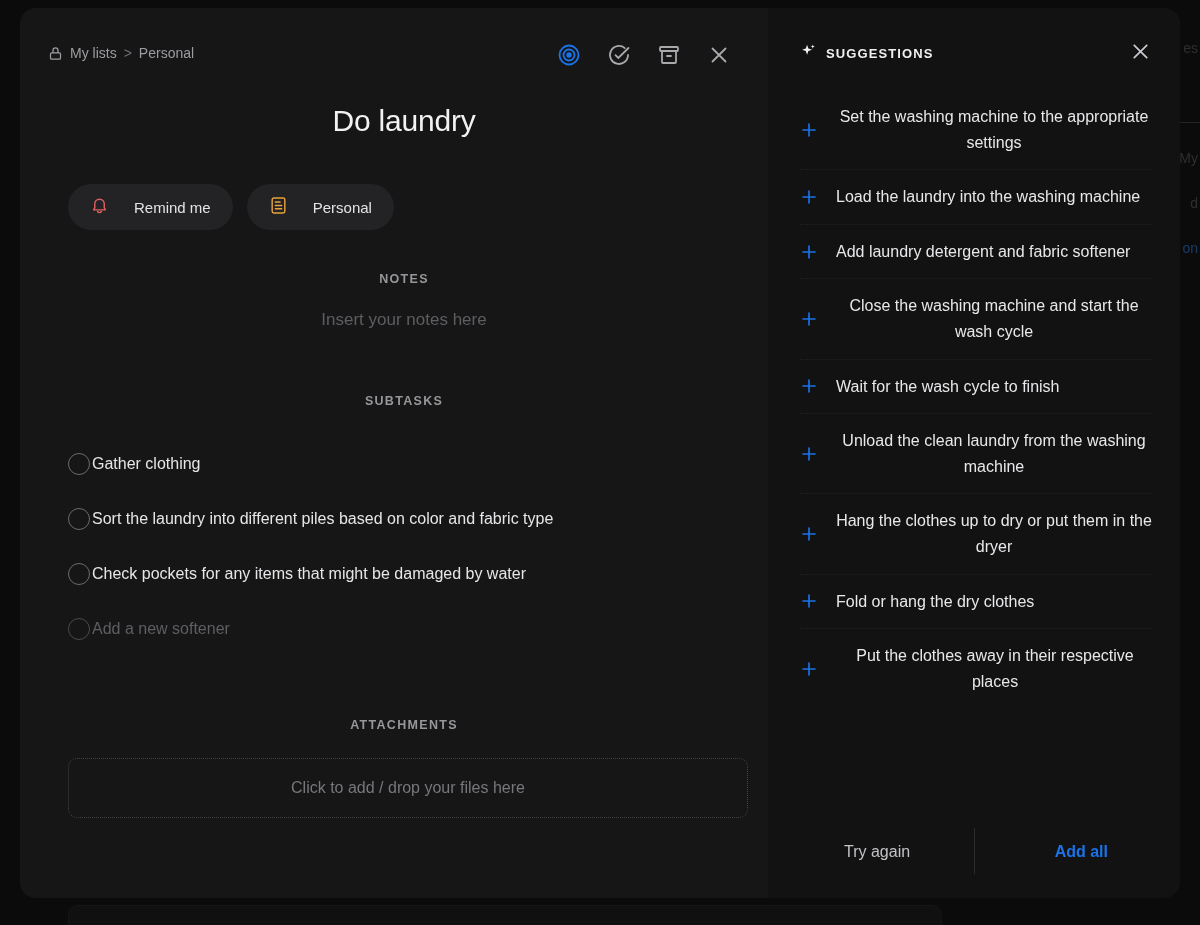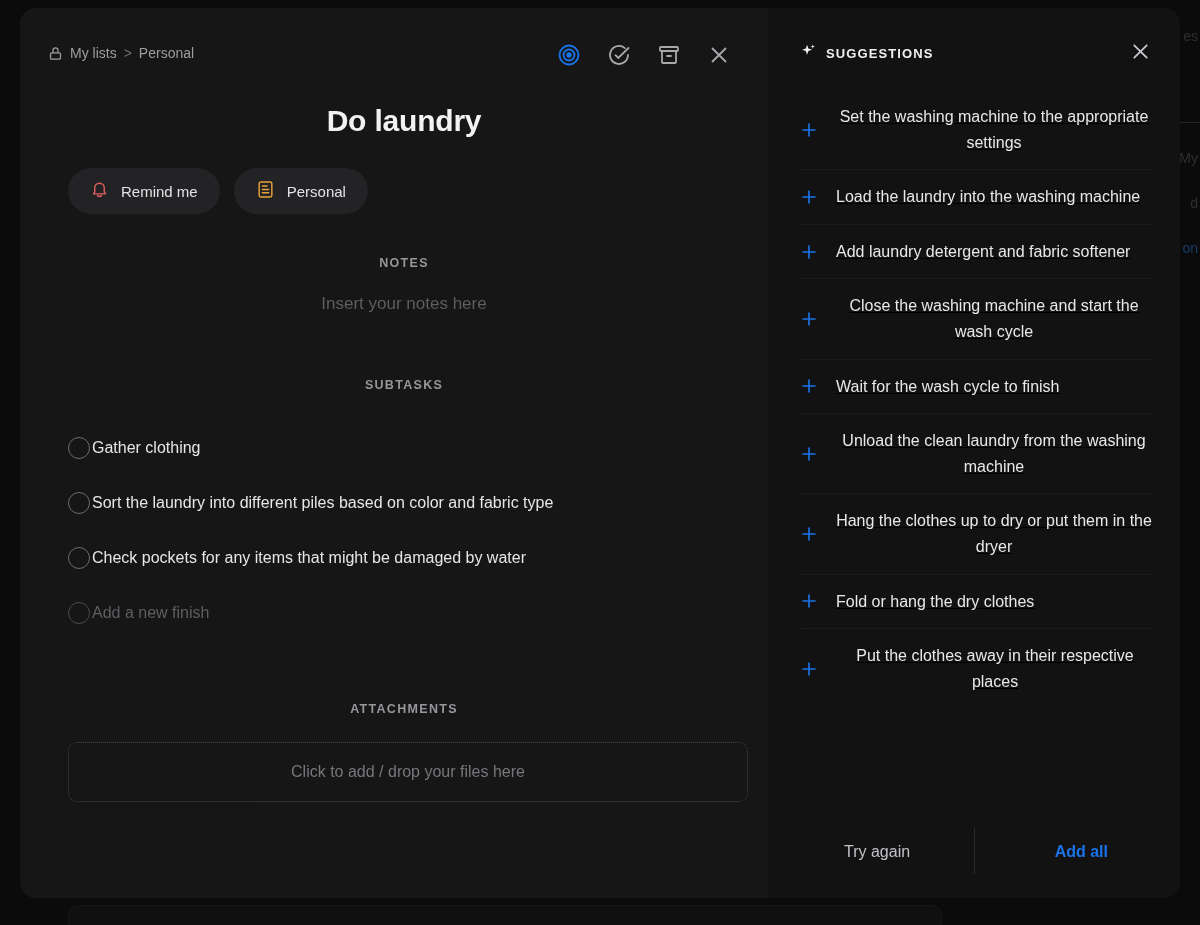--- a/index.html
+++ b/index.html
@@ -62,31 +62,31 @@
     display: flex; align-items: center; gap: 24px;
   }
   .icon-btn {
     width: 26px; height: 26px; display: flex;
     align-items: center; justify-content: center;
     cursor: pointer; color: #a8a8ad;
   }
   .icon-btn.accent { color: #1a73e8; }
 
   .title {
-    font-size: 30px; font-weight: bold; color: #f2f2f3;
+    font-size: 30px; font-weight: normal; color: #f2f2f3;
     letter-spacing: -0.2px;
     margin-top: 14px; margin-left: 20px;
   }
 
   .chips { display: flex; gap: 14px; margin-top: 30px; margin-left: 20px; }
   .chip {
-    height: 46px; display: flex; align-items: center; gap: 12px;
+    height: 46px; display: flex; align-items: center; gap: 25px;
     padding: 0 22px; border-radius: 23px;
     background: #232325; cursor: pointer;
-    font-size: 15px; color: #e3e3e5; font-weight: 500;
+    font-size: 15px; color: #e3e3e5; font-weight: 500; margin-top: 16px;
   }
 
   .section-label {
     font-size: 12.5px; letter-spacing: 1.3px; font-weight: bold;
     color: #96969b; margin-left: 20px;
   }
   .notes-label { margin-top: 42px; }
   .notes-placeholder {
     margin-left: 20px; margin-top: 24px;
     font-size: 17px; color: #5d5d62;
@@ -131,21 +131,20 @@
     font-size: 13px; font-weight: bold; letter-spacing: 1.1px;
     color: #f0f0f2;
   }
   .sug-close { margin-left: auto; color: #c9c9ce; cursor: pointer; }
 
   .sug-list { flex: 1; padding: 0 28px 0 32px; }
   .sug-item {
     display: flex; align-items: center; gap: 18px;
     padding: 14px 0; cursor: pointer;
     border-bottom: 1px dotted #202023;
-    text-decoration: underline;
   }
   .sug-item:last-child { border-bottom: none; gap: 20px; }
   .plus { color: #1a73e8; flex: 0 0 18px; display: flex; }
   .sug-text {
     font-size: 16px; color: #e8e8ea; line-height: 1.6;
     max-width: 320px;
   }
 
   .sug-footer {
     height: 92px; display: flex; align-items: center;
@@ -161,21 +160,21 @@
   }
   .btn-add {
     font-size: 16px; color: #1a73e8; font-weight: bold;
     cursor: pointer; margin-left: auto; margin-right: 44px;
   }
 </style>
 </head>
 <body>
 
 <div class="backdrop">
-  <div class="bg-text" style="top:28px">es</div>
+  <div class="bg-text" style="top:40px">es</div>
   <div class="bg-line" style="top:122px"></div>
   <div class="bg-text" style="top:150px">My</div>
   <div class="bg-text" style="top:195px">d</div>
   <div class="bg-text blue" style="top:240px">on</div>
   <div class="bg-card-bottom"></div>
 </div>
 
 <div class="modal">
 
   <div class="detail">
@@ -257,21 +256,21 @@
       <div class="subtask">
         <span class="checkbox"></span>
         <span class="stext">Sort the laundry into different piles based on color and fabric type</span>
       </div>
       <div class="subtask">
         <span class="checkbox"></span>
         <span class="stext">Check pockets for any items that might be damaged by water</span>
       </div>
       <div class="subtask placeholder">
         <span class="checkbox"></span>
-        <span class="stext">Add a new finish</span>
+        <span class="stext">Add a new softener</span>
       </div>
     </div>
 
     <div class="section-label attach-label">ATTACHMENTS</div>
     <div class="dropzone">
       <span>Click to add / drop your files here</span>
     </div>
   </div>
 
   <div class="suggestions">

